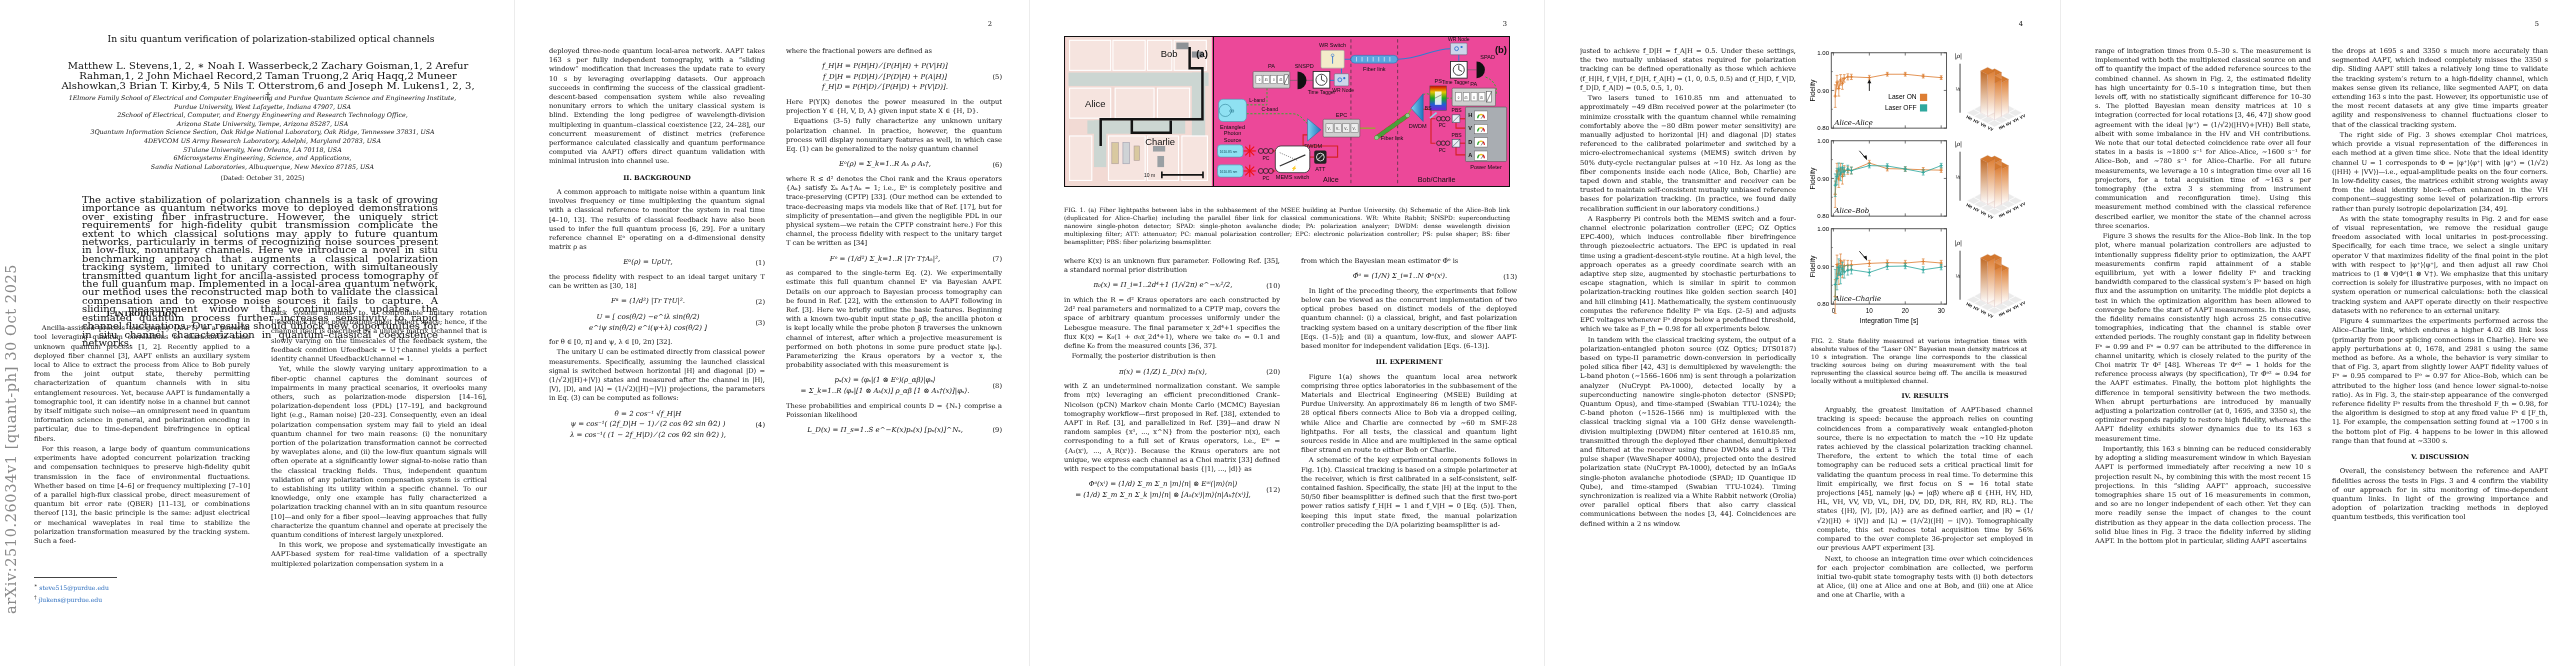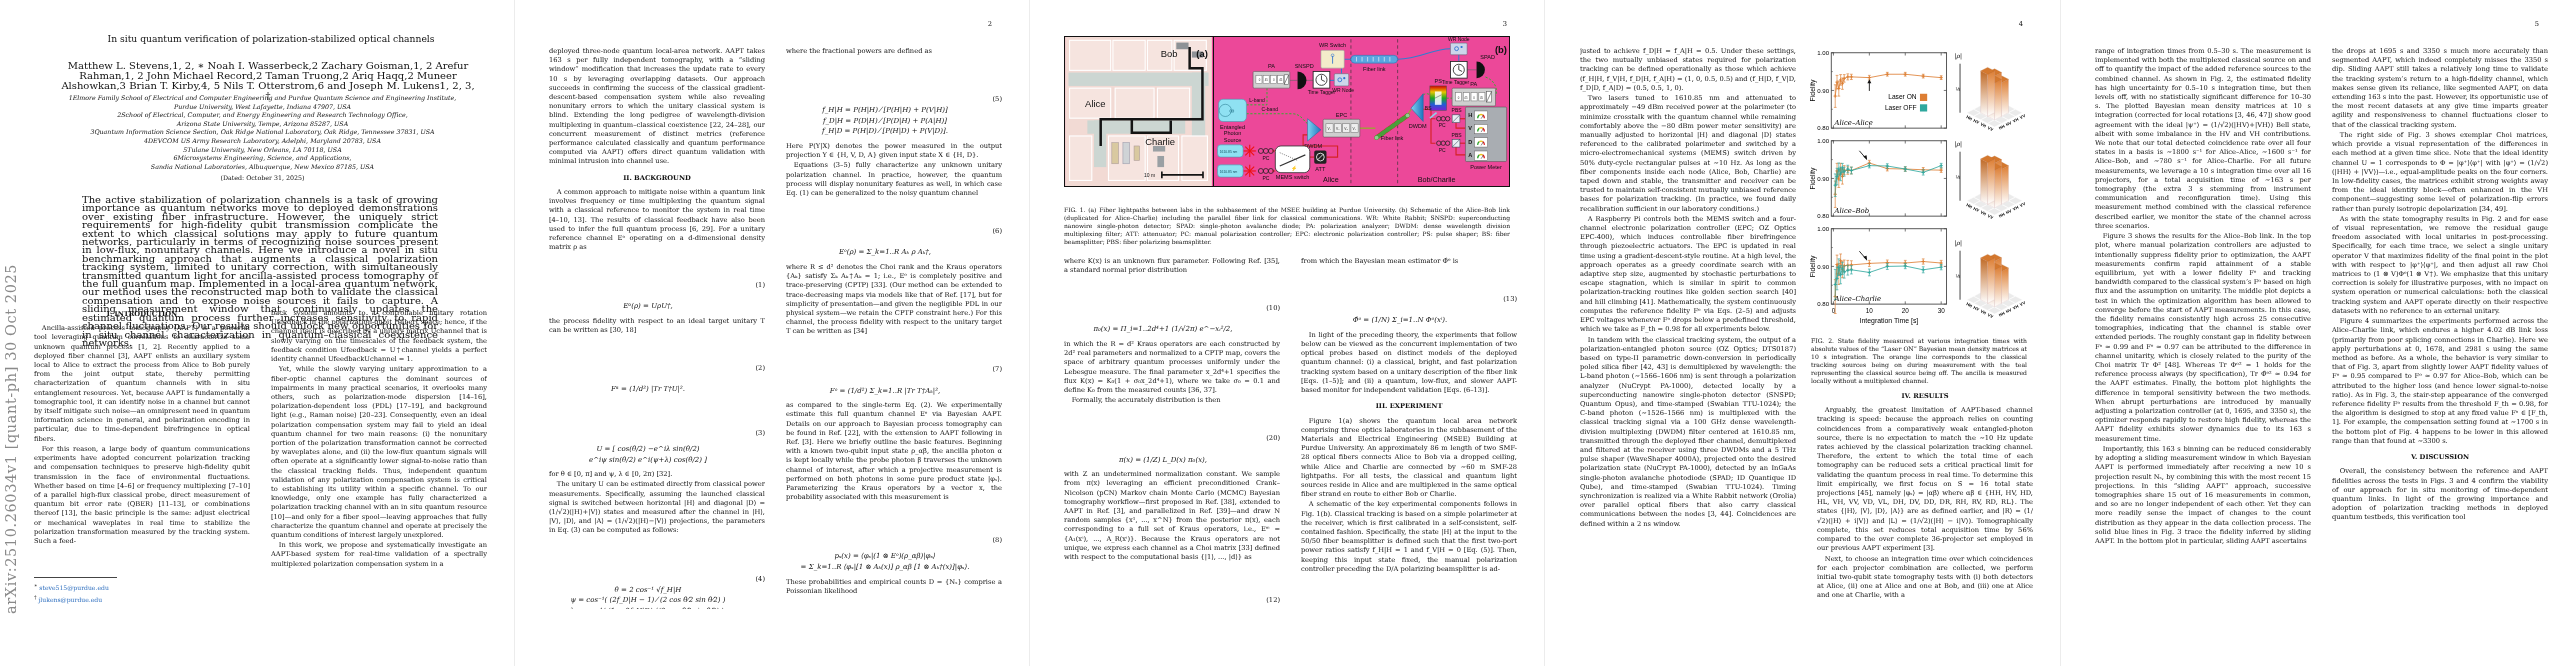--- a/index.html
+++ b/index.html
@@ -6,21 +6,21 @@
   .canvas{position:relative;width:2576px;height:667px;background:#fff;font-family:"DejaVu Serif",serif;color:#111;overflow:hidden;}
   .page{position:absolute;top:0;width:515px;height:667px;background:#fff;border-right:0.6px solid #ececec;box-sizing:border-box;}
   .pagenum{position:absolute;top:20px;right:37px;font-size:6.7px;}
   .col{position:absolute;width:216px;overflow:hidden;}
   .cl{left:34px;} .cr{left:271px;}
   .p{font-size:6.7px;line-height:9.2px;text-align:justify;text-indent:7.8px;margin:0 0 1.1px 0;}
   .noind{text-indent:0;}
   .sec{text-align:center;font-weight:bold;font-size:6.7px;margin:7.2px 0 6.1px;}
   .secfirst{margin-top:1.1px;}
   .eq{display:flex;align-items:center;margin:5px 0;font-size:7px;}
-  .eqb{flex:1;text-align:center;font-style:italic;white-space:pre-line;line-height:10.6px;margin-top:44px;}
+  .eqb{flex:1;text-align:center;font-style:italic;white-space:pre-line;line-height:10.6px;}
   .eqn{width:18px;text-align:right;font-style:normal;font-size:6.7px;}
   
   .arxiv{position:absolute;left:3.3px;top:175px;height:439px;writing-mode:vertical-rl;transform:rotate(180deg);color:#8a8a8a;font-size:14.5px;letter-spacing:0.6px;font-family:"DejaVu Serif",serif;}
   .title{position:absolute;top:33px;left:78px;right:50px;text-align:center;font-size:9.2px;font-weight:normal;line-height:11.7px;}
   .authors{position:absolute;top:61px;left:61px;right:39px;text-align:center;font-size:10px;line-height:10px;}
   .affils{position:absolute;top:94px;left:39px;right:28px;text-align:center;font-style:italic;font-size:6.3px;line-height:8.6px;}
   .dated{font-style:normal;margin-top:2.8px;}
   .abstract{position:absolute;top:196px;left:82px;width:356px;text-align:justify;font-size:10px;line-height:8.4px;}
   .fnote{position:absolute;left:34px;top:577px;width:216px;font-size:6.1px;line-height:8.3px;}
   .fnrule{width:83px;border-top:0.6px solid #444;margin-bottom:3.3px;}
@@ -477,21 +477,21 @@
     </div>
     <div class="figcap cap3">FIG. 1.  (a) Fiber lightpaths between labs in the subbasement of the MSEE building at Purdue University.  (b) Schematic of the Alice–Bob link (duplicated for Alice–Charlie) including the parallel fiber link for classical communications.  WR: White Rabbit; SNSPD: superconducting nanowire single-photon detector; SPAD: single-photon avalanche diode; PA: polarization analyzer; DWDM: dense wavelength division multiplexing filter; ATT: attenuator; PC: manual polarization controller; EPC: electronic polarization controller; PS: pulse shaper; BS: fiber beamsplitter; PBS: fiber polarizing beamsplitter.</div>
 
     <div class="col cl" style="top:257px;height:352px">
       <div class="p noind">where K(x) is an unknown flux parameter. Following Ref. [35], a standard normal prior distribution</div>
       <div class="eq">
           <span class="eqb">π₀(x) = Π_i=1..2d⁴+1  (1/√2π) e^−xᵢ²/2,</span>
           <span class="eqn">(10)</span>
         </div>
       <div class="p noind">in which the R = d² Kraus operators are each constructed by 2d² real parameters and normalized to a CPTP map, covers the space of arbitrary quantum processes uniformly under the Lebesgue measure. The final parameter x_2d⁴+1 specifies the flux K(x) = K₀(1 + σ₀x_2d⁴+1), where we take σ₀ = 0.1 and define K₀ from the measured counts [36, 37].</div>
-      <div class="p">Formally, the accurately distribution is then</div>
+      <div class="p">Formally, the posterior distribution is then</div>
       <div class="eq">
           <span class="eqb">π(x) = (1/Z) L_D(x) π₀(x),</span>
           <span class="eqn">(20)</span>
         </div>
       <div class="p noind">with Z an undetermined normalization constant. We sample from π(x) leveraging an efficient preconditioned Crank–Nicolson (pCN) Markov chain Monte Carlo (MCMC) Bayesian tomography workflow—first proposed in Ref. [38], extended to AAPT in Ref. [3], and parallelized in Ref. [39]—and draw N random samples {x¹, ..., x^N} from the posterior π(x), each corresponding to a full set of Kraus operators, i.e., Eᵒⁱ = {A₁(xⁱ), ..., A_R(xⁱ)}. Because the Kraus operators are not unique, we express each channel as a Choi matrix [33] defined with respect to the computational basis {|1⟩, ..., |d⟩} as</div>
       <div class="eq">
           <span class="eqb">Φᵒ(xⁱ) = (1/d) Σ_m Σ_n |m⟩⟨n| ⊗ Eᵒⁱ(|m⟩⟨n|)
 = (1/d) Σ_m Σ_n Σ_k |m⟩⟨n| ⊗ [Aₖ(xⁱ)|m⟩⟨n|Aₖ†(xⁱ)],</span>
           <span class="eqn">(12)</span>
         </div>

